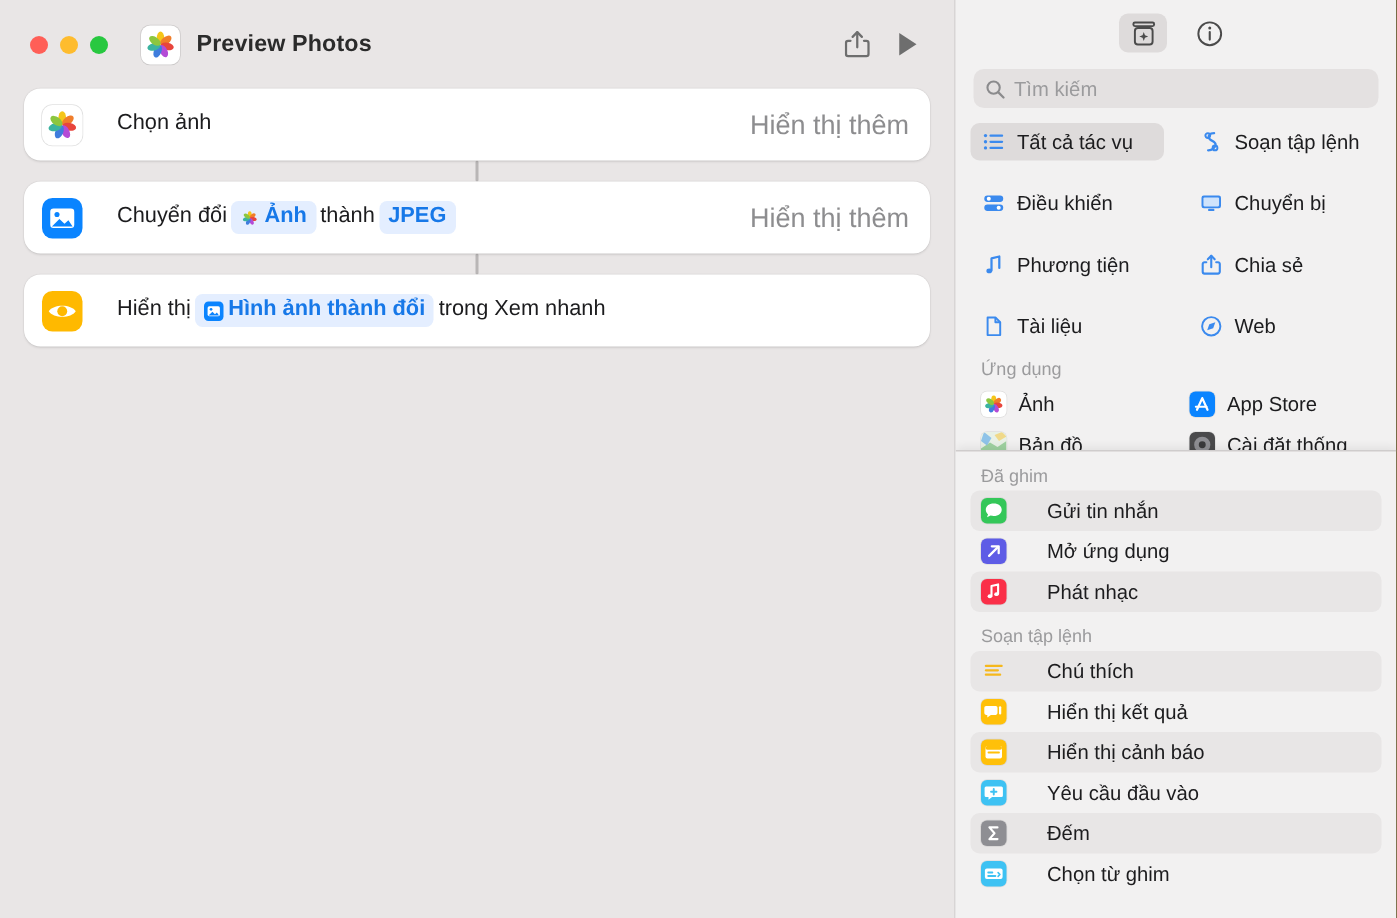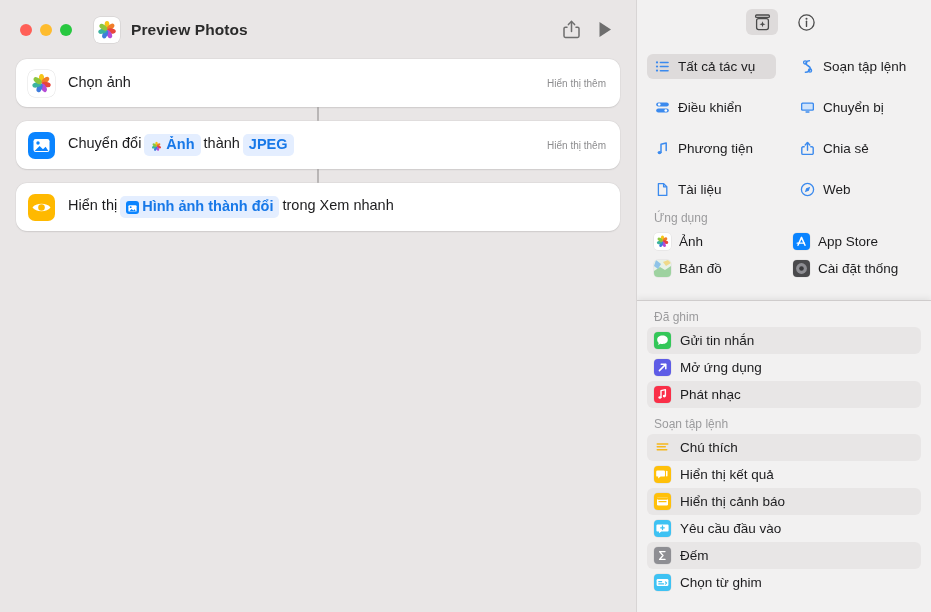--- a/index.html
+++ b/index.html
@@ -111,24 +111,25 @@
     border-radius: 7px;
     flex: none;
     position: relative;
     overflow: hidden;
   }
   .act-icon.photos { background: #fff; box-shadow: 0 0 0 .5px rgba(0,0,0,.12); }
   .act-icon.blue   { background: #0a84ff; }
   .act-icon.yellow { background: #ffb900; }
 
   .act-body {
-    margin-left: 13px;
+    margin-left: 23px;
     font-size: 14.5px;
     color: #1c1c1e;
     display: flex;
+    align-items: center;
     flex-wrap: wrap;
     gap: 0;
     line-height: 1.35;
   }
   .act-body .txt { white-space: pre; }
 
   .pill {
     display: inline-flex;
     align-items: center;
     gap: 3px;
@@ -146,21 +147,21 @@
     width: 13px; height: 13px;
     border-radius: 3px;
     flex: none;
     position: relative;
     overflow: hidden;
   }
   .pill .micro.img { background: #0a84ff; }
 
   .show-more {
     margin-left: auto;
-    font-size: 10px;
+    font-size: 18px;
     color: #8d8d8f;
     white-space: nowrap;
     padding-left: 14px;
   }
 
   
   .sidebar {
     position: absolute;
     right: 0; top: 0;
     width: 295px;
@@ -276,21 +277,21 @@
     bottom: 0;
     background: #f2f1f1;
     border-top: .5px solid #cfcccc;
     box-shadow: 0 -2px 6px rgba(0,0,0,.07);
     overflow: hidden;
   }
   .rowlist { margin: 0 10px; }
   .lrow {
     display: flex;
     align-items: center;
-    gap: 9px;
+    gap: 27px;
     height: 27px;
     padding: 0 7px;
     border-radius: 6px;
     font-size: 13.5px;
     color: #1c1c1e;
     box-sizing: border-box;
     white-space: nowrap;
   }
   .lrow.alt { background: #e8e6e6; }
 </style>
@@ -439,20 +440,27 @@
       </div>
       <div class="sb-tb-btn">
         <svg width="19" height="19" viewBox="0 0 19 19">
           <circle cx="9.5" cy="9.5" r="7.6" stroke="#4b4b4b" stroke-width="1.3" fill="none"></circle>
           <circle cx="9.5" cy="5.7" r="1" fill="#4b4b4b"></circle>
           <path d="M9.5 8.3 L9.5 13.4" stroke="#4b4b4b" stroke-width="1.4" stroke-linecap="round"></path>
         </svg>
       </div>
     </div>
 
+    <div class="searchbox">
+      <svg width="13" height="13" viewBox="0 0 13 13">
+        <circle cx="5.4" cy="5.4" r="4.1" stroke="#8b8b8d" stroke-width="1.4" fill="none"></circle>
+        <path d="M8.6 8.6 L12 12" stroke="#8b8b8d" stroke-width="1.5" stroke-linecap="round"></path>
+      </svg>
+      <span class="ph">Tìm kiếm</span>
+    </div>
 
     <div class="cat-grid">
 
       <div class="cat sel">
         <span class="ic">
           <svg width="15" height="15" viewBox="0 0 15 15">
             <g fill="#3b8aee">
               <circle cx="2" cy="3.4" r="1.1"></circle>
                 <rect x="4.6" y="2.7" width="9.2" height="1.5" rx=".75"></rect>
               <circle cx="2" cy="7.5" r="1.1"></circle>

